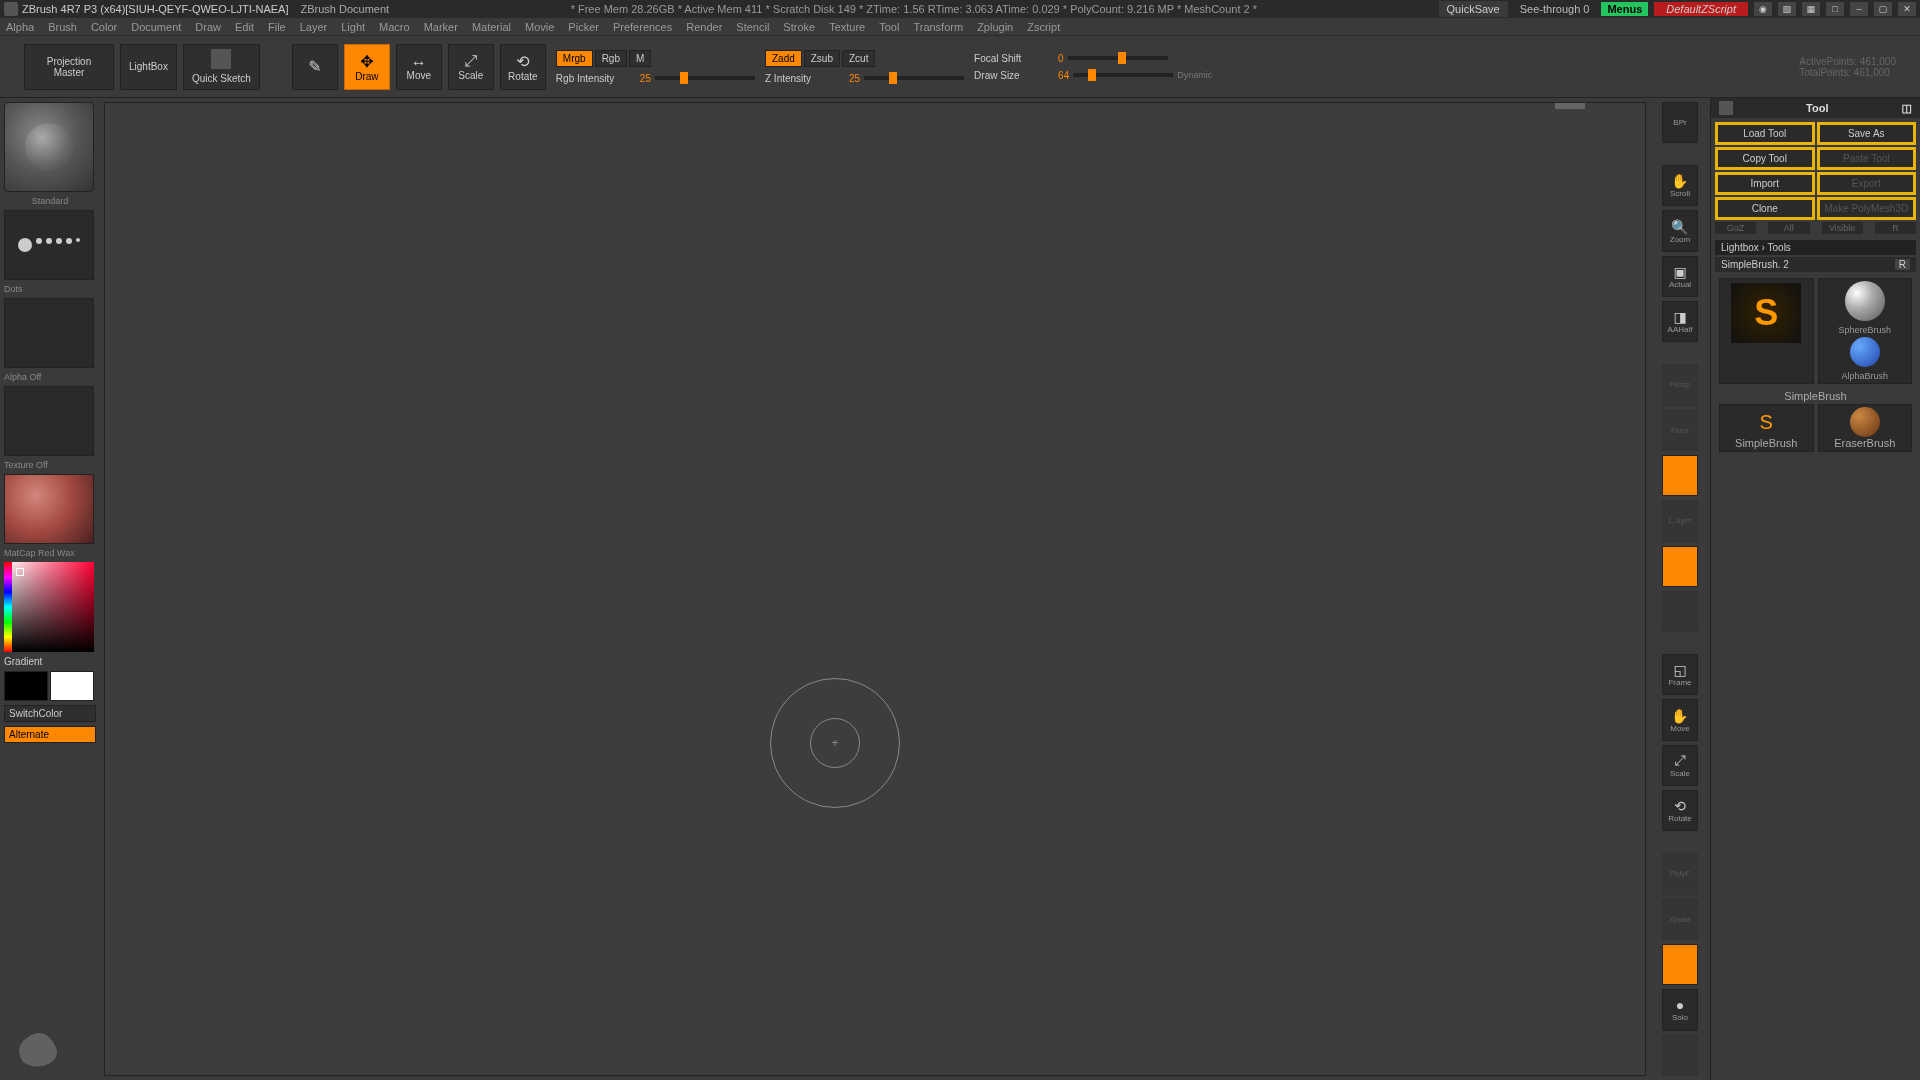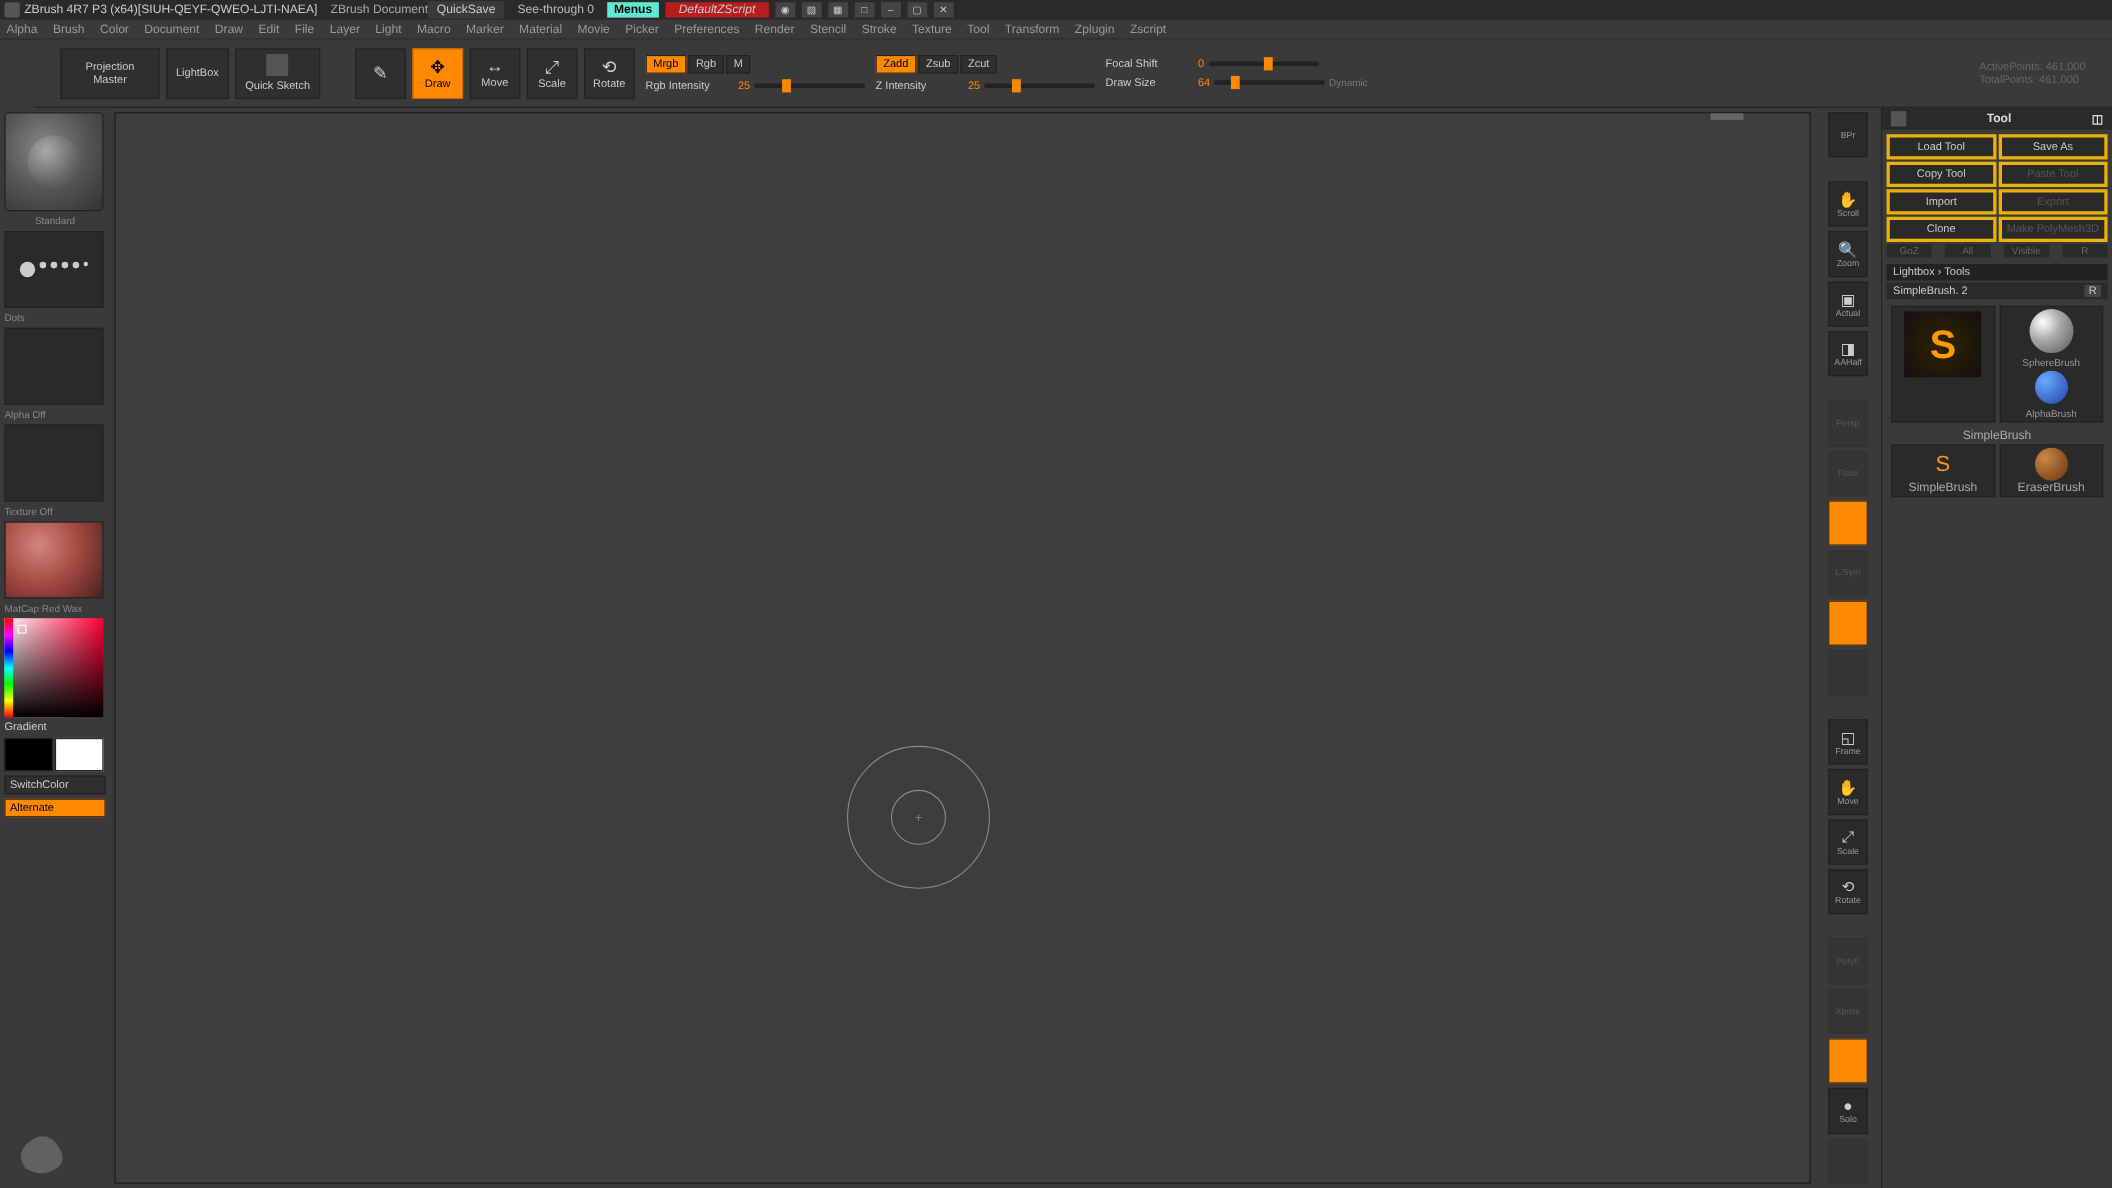--- a/index.html
+++ b/index.html
@@ -9,30 +9,30 @@
 .titlebar { height: 18px; background: #2a2a2a; display: flex; align-items: center; padding: 0 4px; font-size: 11px; }
 .titlebar .tb-left { display: flex; align-items: center; gap: 4px; }
 .titlebar .tb-icon { width: 14px; height: 14px; background: #555; border-radius: 2px; }
 .titlebar .tb-title { color: #ccc; }
 .titlebar .tb-doc { color: #aaa; margin-left: 8px; }
 .titlebar .tb-center { flex: 1; display: flex; align-items: center; justify-content: center; gap: 8px; color: #999; font-size: 11px; }
 .titlebar .tb-right { display: flex; align-items: center; gap: 6px; }
 .titlebar .tb-btn { padding: 1px 6px; color: #ccc; font-size: 11px; }
 .titlebar .quicksave { background: #3a3a3a; padding: 2px 8px; }
 .titlebar .seethrough { color: #bbb; }
-.titlebar .menus { background: #5eead4; color: #000; padding: 1px 6px; font-weight: bold; }
+.titlebar .menus { background: #22c55e; color: #000; padding: 1px 6px; font-weight: bold; }
 .titlebar .script { background: #b91c1c; padding: 1px 12px; font-style: italic; }
 .titlebar .win-btn { width: 18px; height: 14px; background: #444; display: flex; align-items: center; justify-content: center; font-size: 9px; color: #ccc; }
 
 
 .menubar { height: 18px; background: #3a3a3a; display: flex; align-items: center; padding: 0 6px; gap: 14px; font-size: 11px; color: #999; border-bottom: 1px solid #2a2a2a; }
 .menubar span { cursor: pointer; }
 
 
-.toolbar { height: 62px; background: #3a3a3a; display: flex; align-items: center; padding: 4px 24px; gap: 6px; border-bottom: 1px solid #222; margin-left: 31px; }
+.toolbar { height: 62px; background: #3a3a3a; display: flex; align-items: center; padding: 4px 24px; gap: 6px; border-bottom: 1px solid #222; }
 .tool-btn { background: #2f2f2f; border: 1px solid #222; padding: 4px 8px; display: flex; flex-direction: column; align-items: center; justify-content: center; height: 46px; font-size: 10px; color: #ccc; text-align: center; }
 .tool-btn.wide { width: 90px; }
 .tool-btn.icon { width: 46px; }
 .tool-btn.active { background: #ff8800; color: #000; border-color: #cc6600; }
 .toolbar .draw-icon { font-size: 16px; }
 .quick-sketch { display: flex; align-items: center; gap: 4px; }
 .qs-icon { width: 20px; height: 20px; background: #555; }
 
 .mode-group { display: flex; align-items: center; gap: 2px; }
 .mode-btn { background: #2f2f2f; border: 1px solid #222; padding: 2px 6px; font-size: 10px; color: #ccc; }
@@ -130,20 +130,21 @@
 </style>
 </head>
 <body>
 
 <div class="titlebar">
   <div class="tb-left">
     <div class="tb-icon"></div>
     <span class="tb-title">ZBrush 4R7 P3 (x64)[SIUH-QEYF-QWEO-LJTI-NAEA]</span>
     <span class="tb-doc">ZBrush Document</span>
   </div>
+  <div class="tb-center">* Free Mem 28.26GB * Active Mem 411 * Scratch Disk 149 * ZTime: 1.56 RTime: 3.063 ATime: 0.029 * PolyCount: 9.216 MP * MeshCount 2 *</div>
   <div class="tb-right">
     <span class="tb-btn quicksave">QuickSave</span>
     <span class="tb-btn seethrough"><span>See-through</span> <span>0</span></span>
     <span class="tb-btn menus">Menus</span>
     <span class="tb-btn script">DefaultZScript</span>
     <div class="win-btn">◉</div>
     <div class="win-btn">▧</div>
     <div class="win-btn">▦</div>
     <div class="win-btn">□</div>
     <div class="win-btn">–</div>

